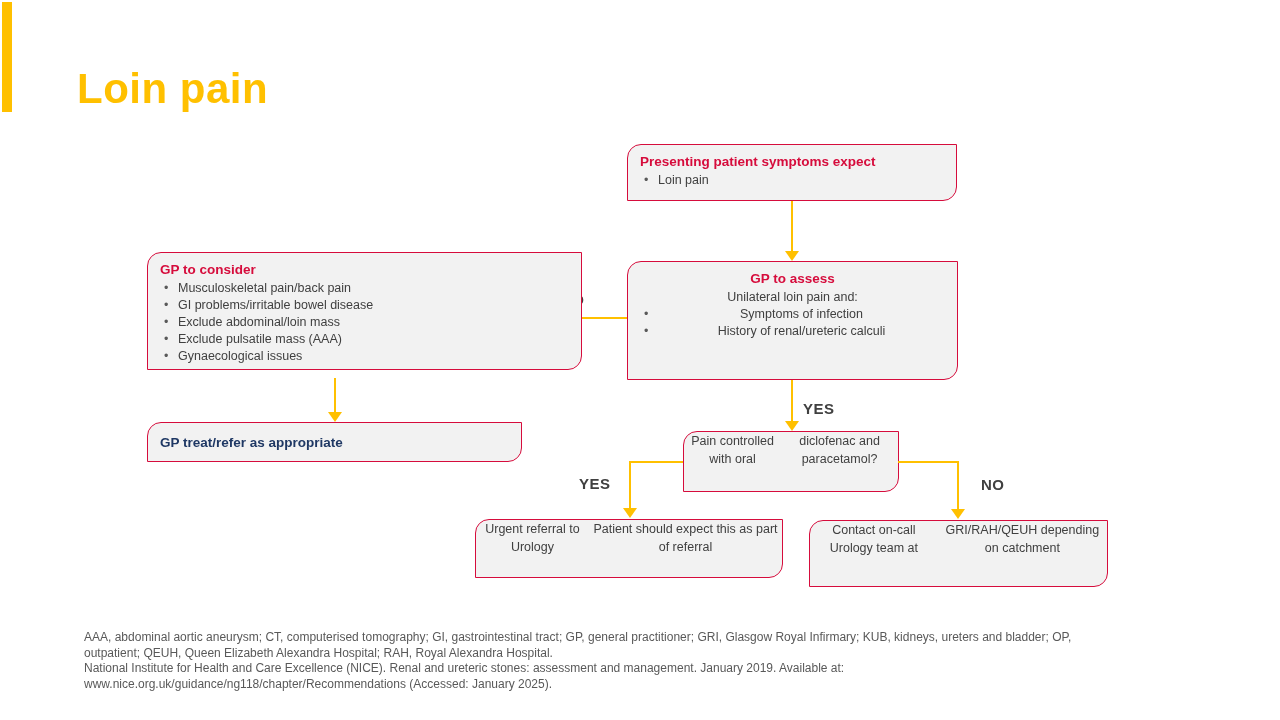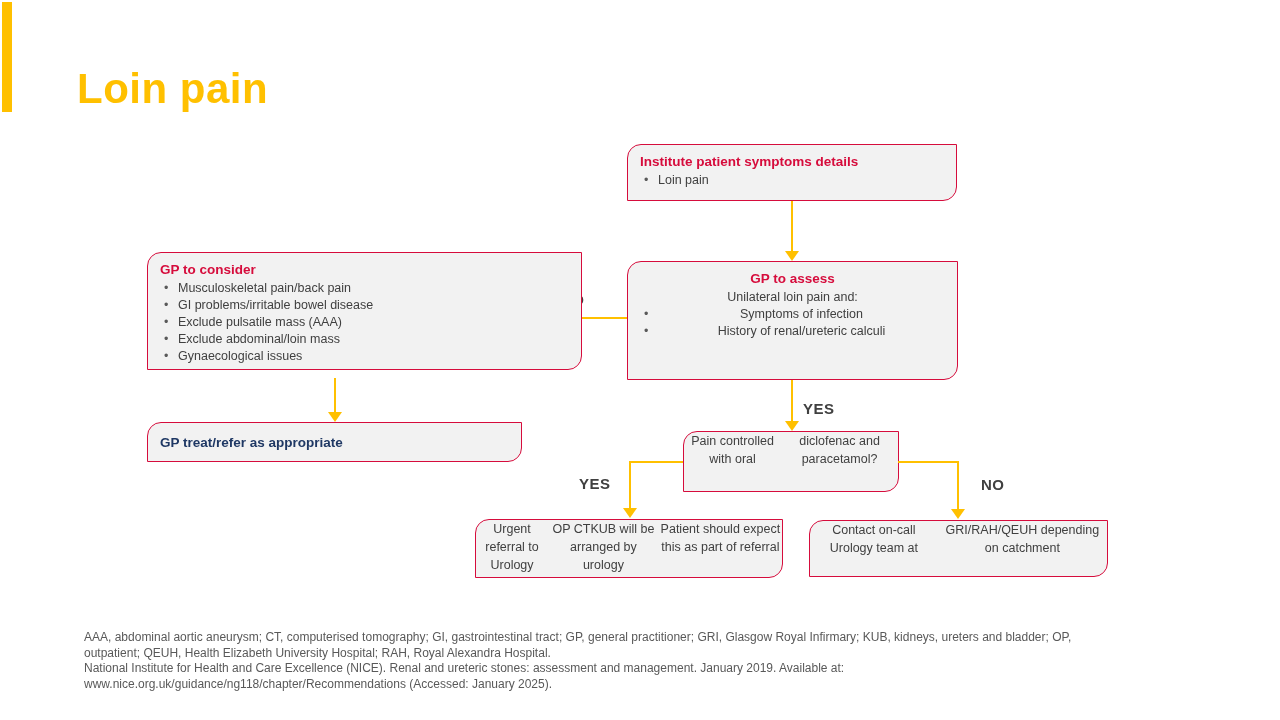--- a/index.html
+++ b/index.html
@@ -25,21 +25,21 @@
   .box-presenting{left:627px;top:144px;width:330px;height:57px;}
   .box-assess{left:627px;top:261px;width:331px;height:119px;text-align:center;}
   .box-consider{left:147px;top:252px;width:435px;height:118px;}
   .box-treat{
     left:147px;top:422px;width:375px;height:40px;display:flex;align-items:center;
     padding-left:12px;font-weight:bold;color:#1F3864;font-size:13.5px;
   }
   .box-center{display:flex;flex-direction:row;align-items:flex-start;justify-content:center;text-align:center;}
   .box-pain{left:683px;top:431px;width:216px;height:61px;}
   .box-urgent{left:475px;top:519px;width:308px;height:59px;}
-  .box-contact{left:809px;top:520px;width:299px;height:57px;}
+  .box-contact{left:809px;top:520px;width:299px;height:67px;}
   .box-center .line{line-height:18px;}
   .connector{position:absolute;background:#FFC000;}
   .arrow-down{
     position:absolute;width:0;height:0;
     border-left:7px solid transparent;border-right:7px solid transparent;border-top:10px solid #FFC000;
   }
   .arrow-left{
     position:absolute;width:0;height:0;
     border-top:7px solid transparent;border-bottom:7px solid transparent;border-right:12px solid #FFC000;
   }
@@ -50,21 +50,21 @@
 </style>
 </head>
 <body>
 
 <div class="slide">
 
   <div class="accent-bar"></div>
   <div class="page-title">Loin pain</div>
 
   <div class="box box-presenting pad">
-    <div class="heading">Institute patient symptoms details</div>
+    <div class="heading">Presenting patient symptoms expect</div>
     <ul>
         <li>Loin pain</li>
       </ul>
   </div>
 
   <div class="connector" style="left:791px;top:201px;width:2px;height:51px;"></div>
   <div class="arrow-down" style="left:785px;top:251px;"></div>
 
   <div class="box box-assess pad">
     <div class="heading">GP to assess</div>
@@ -77,22 +77,22 @@
 
   <div class="connector" style="left:533px;top:317px;width:94px;height:2px;"></div>
   <div class="arrow-left" style="left:521px;top:311px;"></div>
   <div class="branch-label" style="left:561px;top:291px;">NO</div>
 
   <div class="box box-consider pad">
     <div class="heading">GP to consider</div>
     <ul>
         <li>Musculoskeletal pain/back pain</li>
         <li>GI problems/irritable bowel disease</li>
+        <li>Exclude abdominal/loin mass</li>
         <li>Exclude pulsatile mass (AAA)</li>
-        <li>Exclude abdominal/loin mass</li>
         <li>Gynaecological issues</li>
       </ul>
   </div>
 
   <div class="connector" style="left:334px;top:378px;width:2px;height:35px;"></div>
   <div class="arrow-down" style="left:328px;top:412px;"></div>
 
   <div class="box box-treat">
     <span>GP treat/refer as appropriate</span>
   </div>
@@ -111,29 +111,28 @@
   <div class="arrow-down" style="left:623px;top:508px;"></div>
   <div class="branch-label" style="left:579px;top:475px;">YES</div>
 
   <div class="connector" style="left:898px;top:461px;width:61px;height:2px;"></div>
   <div class="connector" style="left:957px;top:461px;width:2px;height:49px;"></div>
   <div class="arrow-down" style="left:951px;top:509px;"></div>
   <div class="branch-label" style="left:981px;top:476px;">NO</div>
 
   <div class="box box-urgent box-center">
     <div class="line">Urgent referral to Urology</div>
-    <div class="line">OP CTKUB will be arranged by urology</div>
     <div class="line">Patient should expect this as part of referral</div>
   </div>
 
   <div class="box box-contact box-center">
     <div class="line">Contact on-call Urology team at</div>
     <div class="line">GRI/RAH/QEUH depending on catchment</div>
   </div>
 
   <div class="footer">
     <div>AAA, abdominal aortic aneurysm; CT, computerised tomography; GI, gastrointestinal tract; GP, general practitioner; GRI, Glasgow Royal Infirmary; KUB, kidneys, ureters and bladder; OP,</div>
-    <div>outpatient; QEUH, Health Elizabeth University Hospital; RAH, Royal Alexandra Hospital.</div>
+    <div>outpatient; QEUH, Queen Elizabeth Alexandra Hospital; RAH, Royal Alexandra Hospital.</div>
     <div>National Institute for Health and Care Excellence (NICE). Renal and ureteric stones: assessment and management. January 2019. Available at:</div>
     <div>www.nice.org.uk/guidance/ng118/chapter/Recommendations (Accessed: January 2025).</div>
   </div>
 
 </div>
 
 </body></html>

